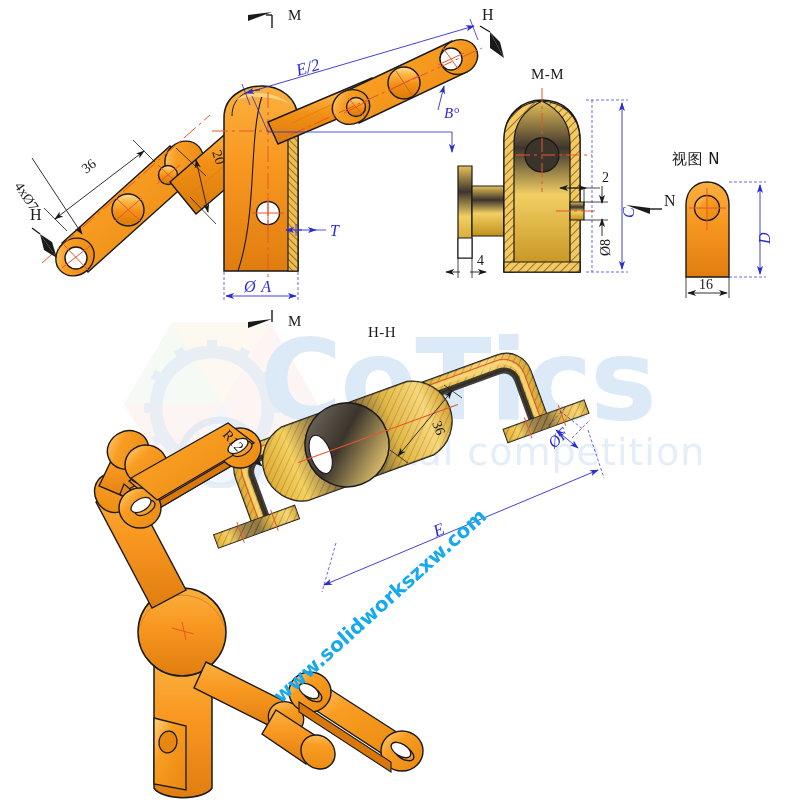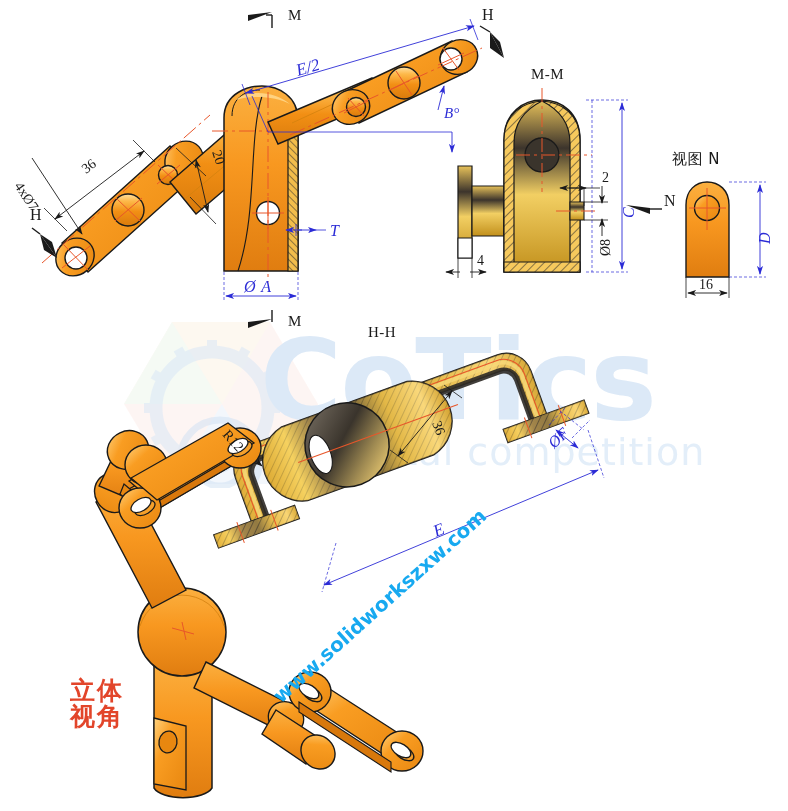--- a/index.html
+++ b/index.html
@@ -435,20 +435,16 @@
     <text class="dimtxt" font-size="16" transform="translate(770,244) rotate(-90)">D</text>
     <text class="dimtxt-k" font-size="14" x="699" y="289">16</text>
 
     <text class="viewlbl" x="368" y="337">H-H</text>
     <text class="dimtxt-k" font-size="14" transform="translate(222,435) rotate(48)">R12</text>
     <text class="dimtxt-k" font-size="14" transform="translate(432,423) rotate(70)">36</text>
     <text class="dimtxt" font-size="16" transform="translate(554,449) rotate(-42)">ØF</text>
     <text class="dimtxt" font-size="17" transform="translate(436,537) rotate(-22)">E</text>
   </svg>
 
-  <div class="persp-lbl">
-    <div>立体</div>
-    <div>视角</div>
-  </div>
 
   <div class="url-wm">www.solidworkszxw.com</div>
 
 </div>
 
 </body></html>

